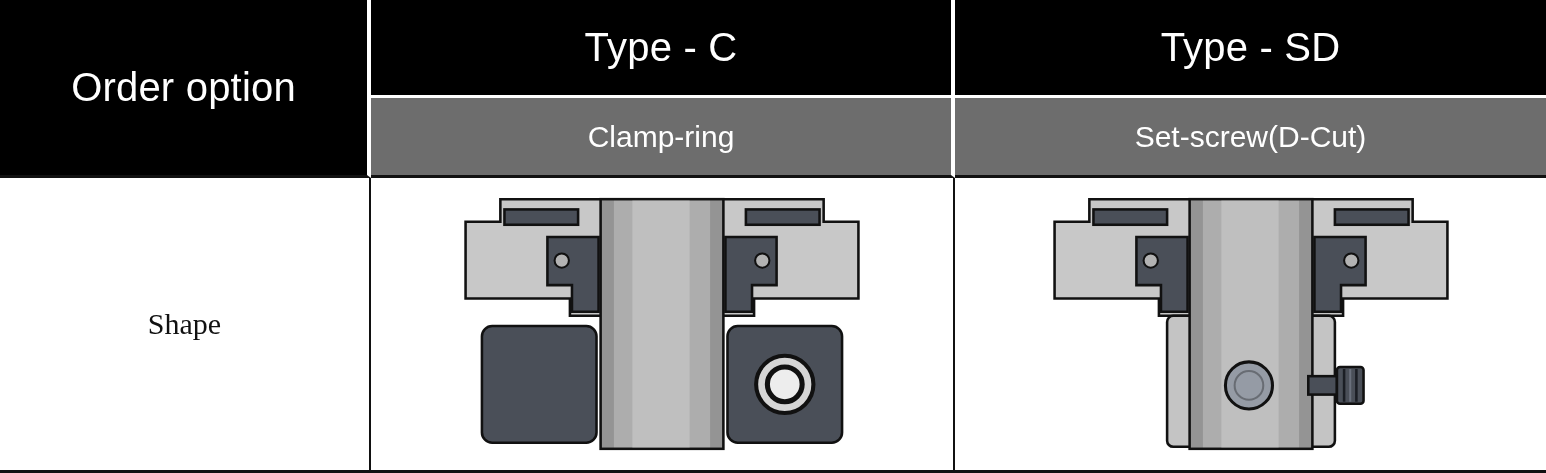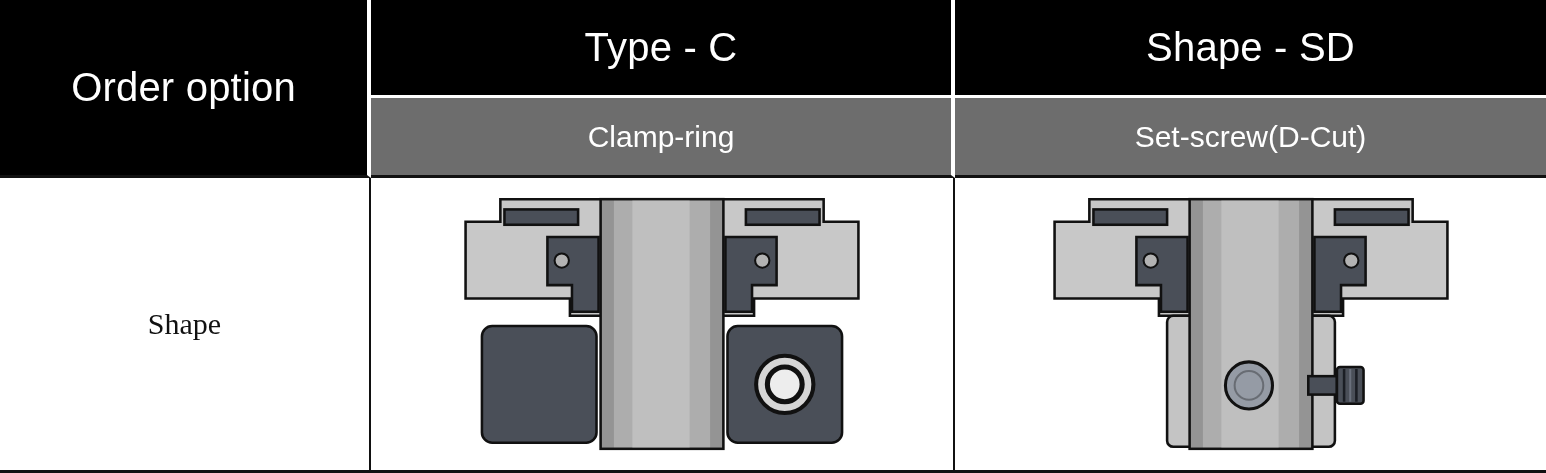--- a/index.html
+++ b/index.html
@@ -76,21 +76,21 @@
 
   <div class="cell hdr order-option">
     <span>Order option</span>
   </div>
 
   <div class="cell hdr type-c">
     <span>Type - C</span>
   </div>
 
   <div class="cell hdr type-sd">
-    <span>Shape - SD</span>
+    <span>Type - SD</span>
   </div>
 
   <div class="cell sub clamp-hd">
     <span>Clamp-ring</span>
   </div>
 
   <div class="cell sub screw-hd">
     <span>Set-screw(D-Cut)</span>
   </div>
 

